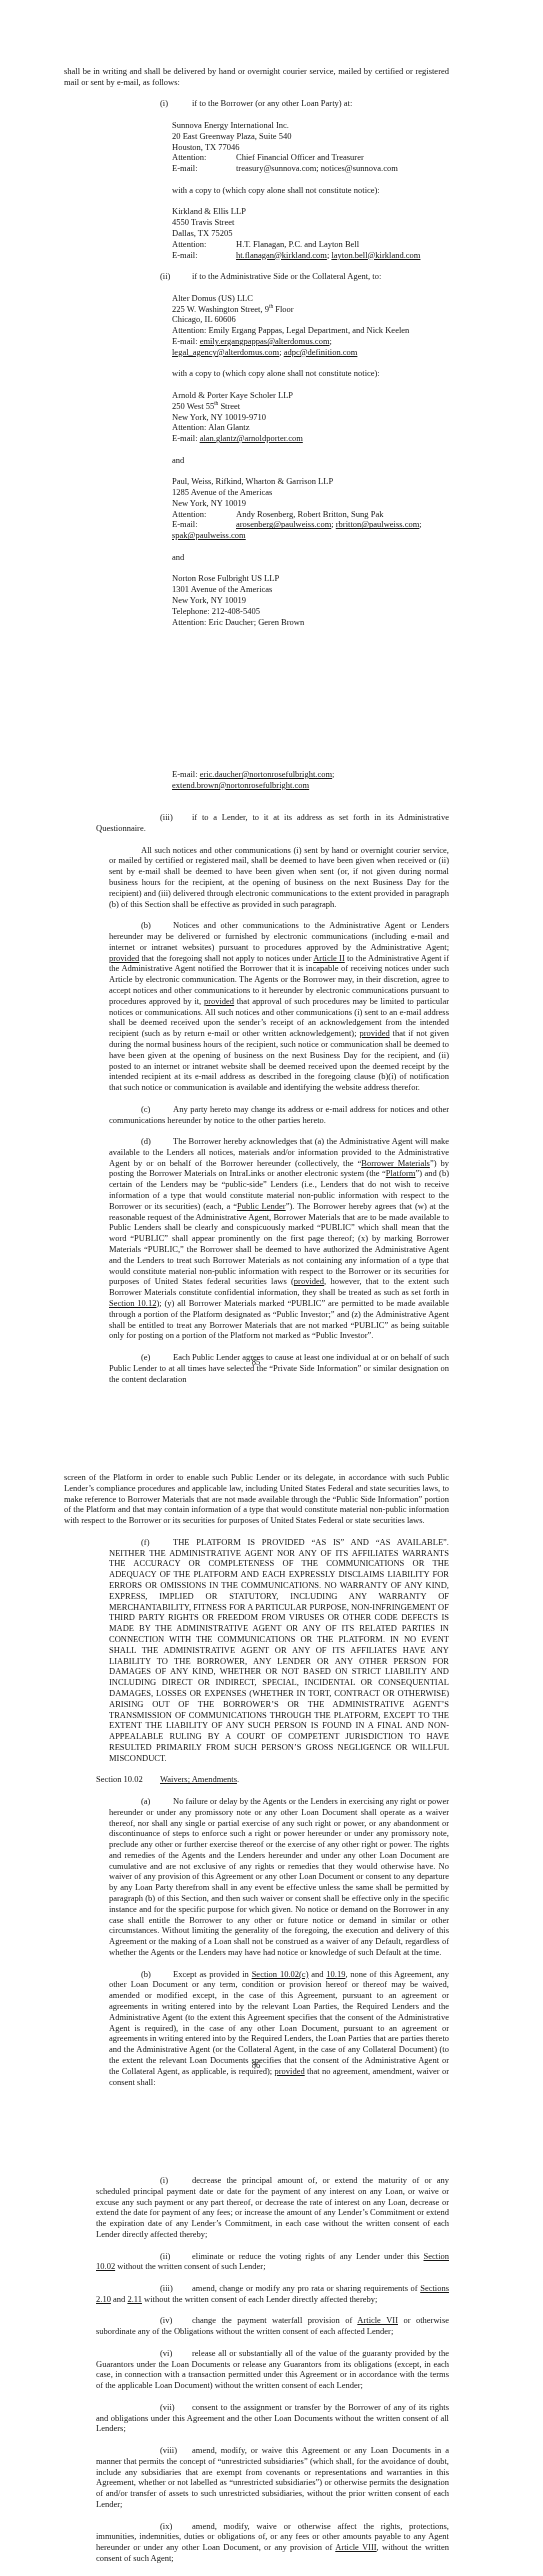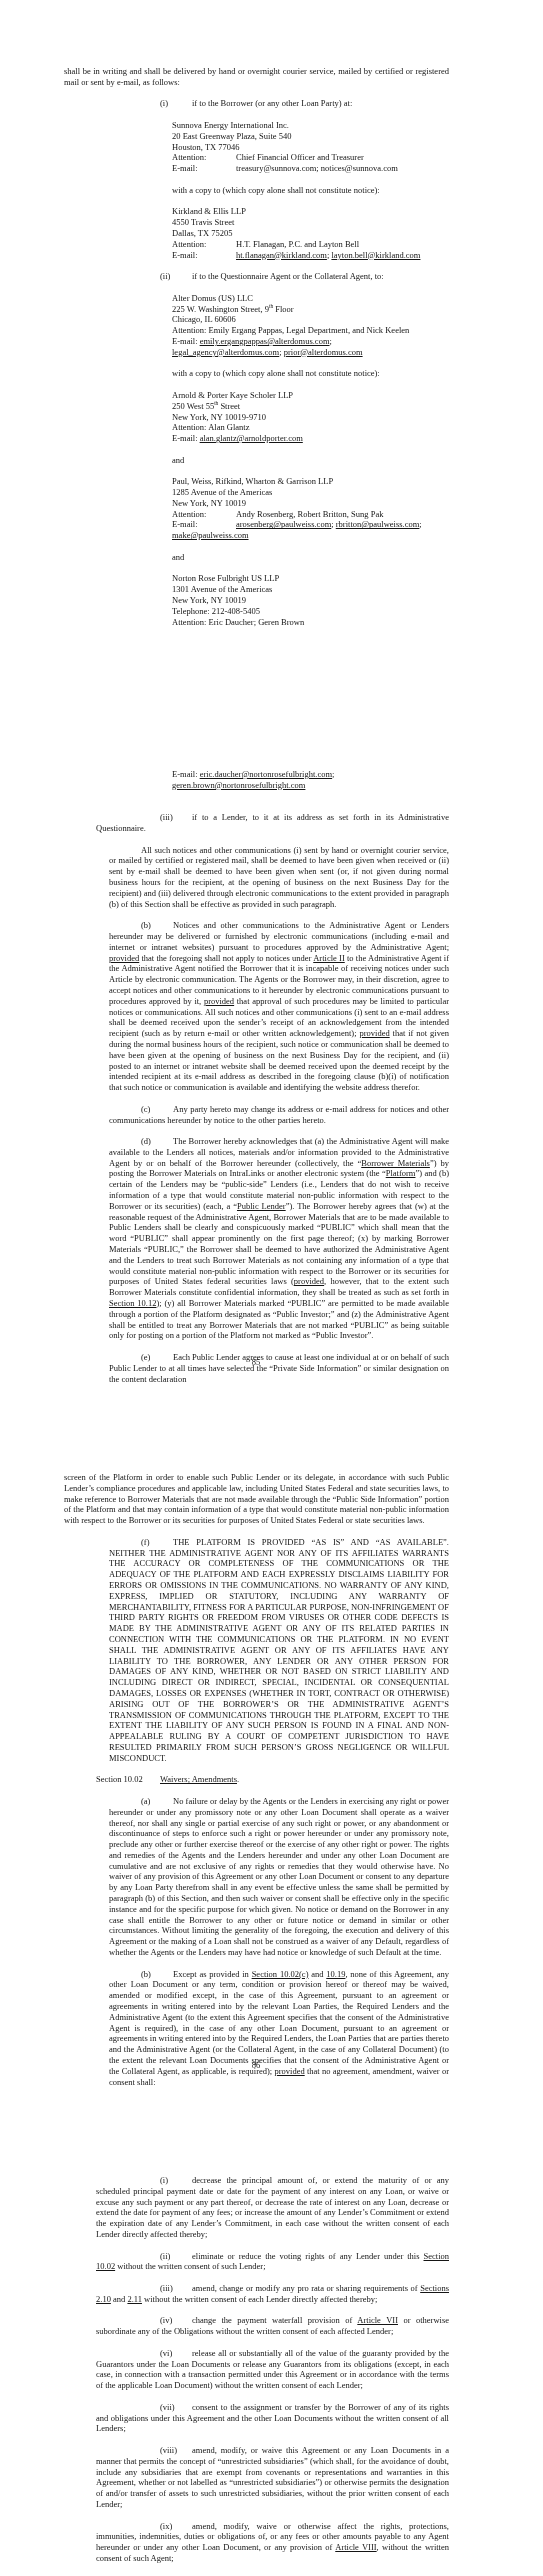--- a/index.html
+++ b/index.html
@@ -50,68 +50,68 @@
     <p class="blk adr">with a copy to (which copy alone shall not constitute notice):</p>
 
     <div class="blk adr">
       <div class="adr-line">Kirkland &amp; Ellis LLP</div>
       <div class="adr-line">4550 Travis Street</div>
       <div class="adr-line">Dallas, TX 75205</div>
       <div class="adr-line"><span class="lbl">Attention:</span><span>H.T. Flanagan, P.C. and Layton Bell</span></div>
       <div class="adr-line"><span class="lbl">E-mail:</span><span><u>ht.flanagan@kirkland.com</u>; <u>layton.bell@kirkland.com</u></span></div>
     </div>
 
-    <p class="blk itemline"><span class="inum">(ii)</span><span>if to the Questionnaire Agent or the Collateral Agent, to:</span></p>
+    <p class="blk itemline"><span class="inum">(ii)</span><span>if to the Administrative Side or the Collateral Agent, to:</span></p>
 
     <div class="blk adr">
       <div class="adr-line">Alter Domus (US) LLC</div>
       <div class="adr-line">225 W. Washington Street, 9<sup>th</sup> Floor</div>
       <div class="adr-line">Chicago, IL 60606</div>
       <div class="adr-line">Attention: Emily Ergang Pappas, Legal Department, and Nick Keelen</div>
       <div class="adr-line">E-mail: <u>emily.ergangpappas@alterdomus.com</u>;</div>
-      <div class="adr-line"><u>legal_agency@alterdomus.com</u>; <u>prior@alterdomus.com</u></div>
+      <div class="adr-line"><u>legal_agency@alterdomus.com</u>; <u>adpc@definition.com</u></div>
     </div>
 
     <p class="blk adr">with a copy to (which copy alone shall not constitute notice):</p>
 
     <div class="blk adr">
       <div class="adr-line">Arnold &amp; Porter Kaye Scholer LLP</div>
       <div class="adr-line">250 West 55<sup>th</sup> Street</div>
       <div class="adr-line">New York, NY 10019-9710</div>
       <div class="adr-line">Attention: Alan Glantz</div>
       <div class="adr-line">E-mail: <u>alan.glantz@arnoldporter.com</u></div>
     </div>
 
     <p class="blk adr">and</p>
 
     <div class="blk adr">
       <div class="adr-line">Paul, Weiss, Rifkind, Wharton &amp; Garrison LLP</div>
       <div class="adr-line">1285 Avenue of the Americas</div>
       <div class="adr-line">New York, NY 10019</div>
       <div class="adr-line"><span class="lbl">Attention:</span><span>Andy Rosenberg, Robert Britton, Sung Pak</span></div>
       <div class="adr-line"><span class="lbl">E-mail:</span><span><u>arosenberg@paulweiss.com</u>; <u>rbritton@paulweiss.com</u>;</span></div>
-      <div class="adr-line"><u>make@paulweiss.com</u></div>
+      <div class="adr-line"><u>spak@paulweiss.com</u></div>
     </div>
 
     <p class="blk adr">and</p>
 
     <div class="blk adr">
       <div class="adr-line">Norton Rose Fulbright US LLP</div>
       <div class="adr-line">1301 Avenue of the Americas</div>
       <div class="adr-line">New York, NY 10019</div>
       <div class="adr-line">Telephone: 212-408-5405</div>
       <div class="adr-line">Attention: Eric Daucher; Geren Brown</div>
     </div>
 
   </div>
 
   <div class="page">
     <div class="blk adr">
       <div class="adr-line">E-mail: <u>eric.daucher@nortonrosefulbright.com</u>;</div>
-      <div class="adr-line"><u>geren.brown@nortonrosefulbright.com</u></div>
+      <div class="adr-line"><u>extend.brown@nortonrosefulbright.com</u></div>
     </div>
 
     <p class="blk item gap2"><span class="inum">(iii)</span><span>if to a Lender, to it at its address as set forth in its Administrative Questionnaire.</span></p>
 
     <p class="blk para">All such notices and other communications (i) sent by hand or overnight courier service, or mailed by certified or registered mail, shall be deemed to have been given when received or (ii) sent by e-mail shall be deemed to have been given when sent (or, if not given during normal business hours for the recipient, at the opening of business on the next Business Day for the recipient) and (iii) delivered through electronic communications to the extent provided in paragraph (b) of this Section shall be effective as provided in such paragraph.</p>
 
     <p class="blk para"><span class="pnum">(b)</span><span>Notices and other communications to the Administrative Agent or Lenders hereunder may be delivered or furnished by electronic communications (including e-mail and internet or intranet websites) pursuant to procedures approved by the Administrative Agent; <u>provided</u> that the foregoing shall not apply to notices under <u>Article II</u> to the Administrative Agent if the Administrative Agent notified the Borrower that it is incapable of receiving notices under such Article by electronic communication. The Agents or the Borrower may, in their discretion, agree to accept notices and other communications to it hereunder by electronic communications pursuant to procedures approved by it, <u>provided</u> that approval of such procedures may be limited to particular notices or communications. All such notices and other communications (i) sent to an e-mail address shall be deemed received upon the sender’s receipt of an acknowledgement from the intended recipient (such as by return e-mail or other written acknowledgement); <u>provided</u> that if not given during the normal business hours of the recipient, such notice or communication shall be deemed to have been given at the opening of business on the next Business Day for the recipient, and (ii) posted to an internet or intranet website shall be deemed received upon the deemed receipt by the intended recipient at its e-mail address as described in the foregoing clause (b)(i) of notification that such notice or communication is available and identifying the website address therefor.</span></p>
 
     <p class="blk para"><span class="pnum">(c)</span><span>Any party hereto may change its address or e-mail address for notices and other communications hereunder by notice to the other parties hereto.</span></p>
 

